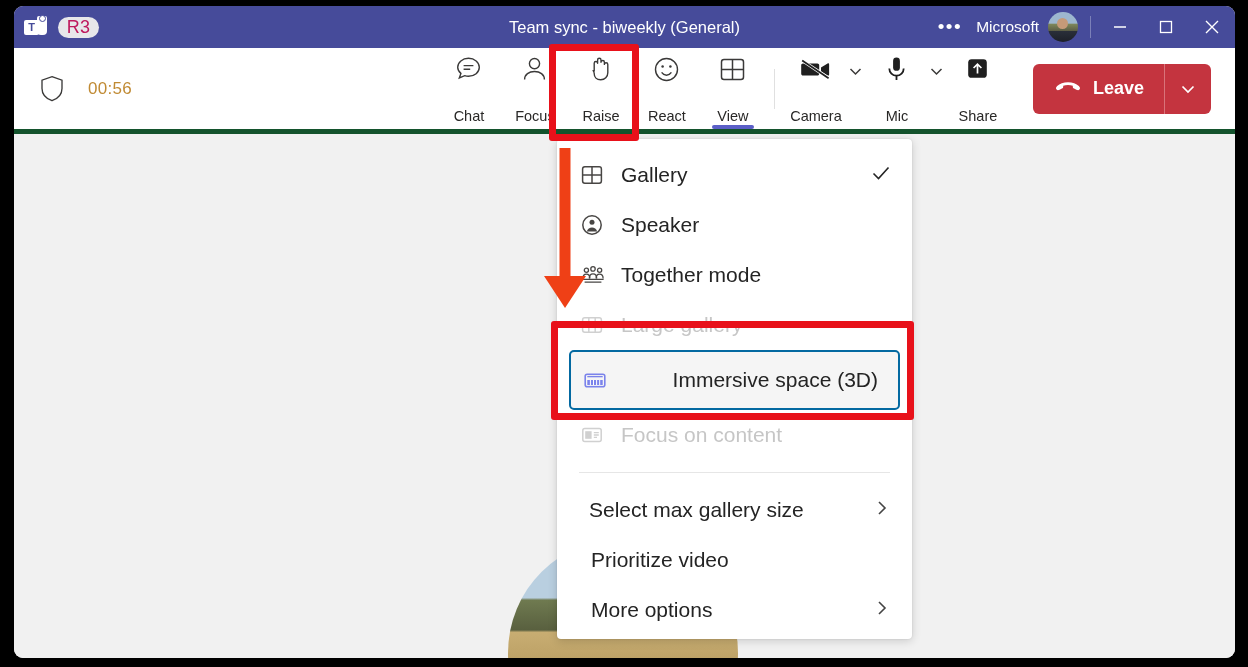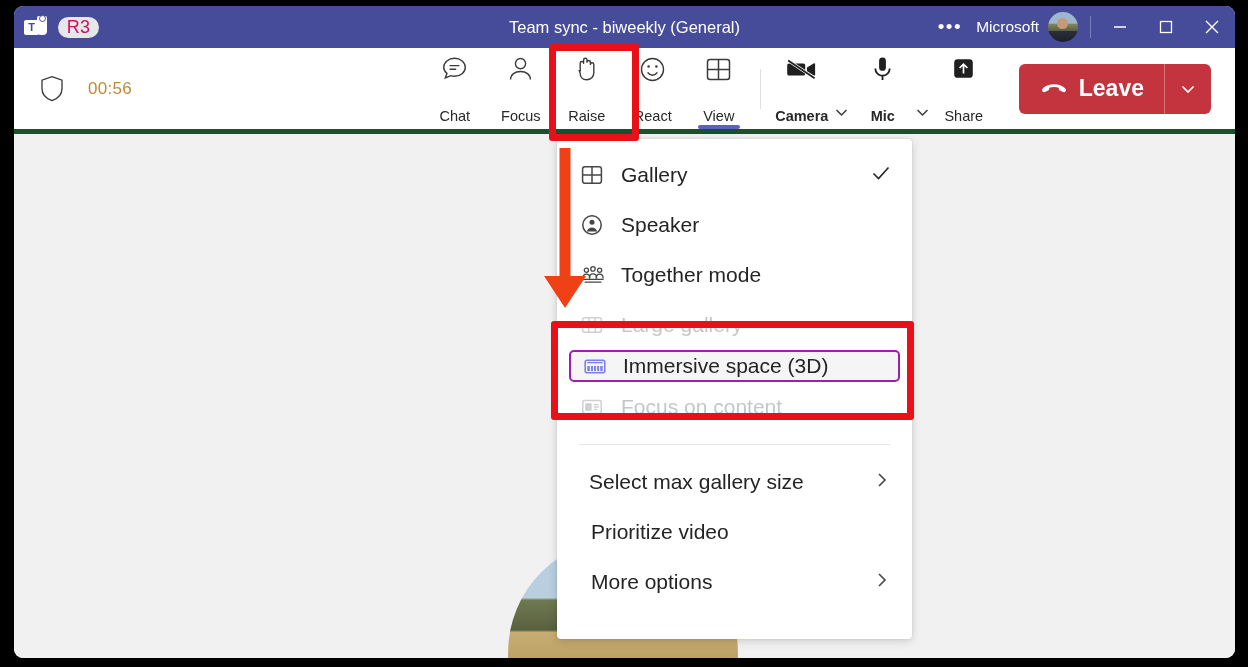--- a/index.html
+++ b/index.html
@@ -104,37 +104,37 @@
     gap: 24px; position: relative;
   }
   .tool-btn .ti { height: 30px; display: flex; align-items: flex-end; }
   .tool-btn .tl { font-size: 14.5px; color: #292827; }
   .tool-btn.active .underline {
     position: absolute; left: 12px; right: 12px; bottom: -4px;
     height: 4px; background: #5b5fc7; border-radius: 2px;
   }
   .tool-divider { width: 1px; height: 40px; background: #e0e0e0; margin: 0 8px; }
 
-  .with-chev { display: flex; align-items: flex-end; font-weight: bold; }
+  .with-chev { display: flex; align-items: flex-start; }
   .chev-small {
     margin-left: -2px; margin-top: 10px;
     color: #5b5a58;
   }
 
   .leave-btn {
     display: flex; align-items: center;
     background: #c4343f; color: #fff;
     border-radius: 6px; height: 50px;
     margin-left: 22px; margin-right: 24px;
     overflow: hidden;
   }
   .leave-main {
     display: flex; align-items: center; gap: 12px;
     padding: 0 20px 0 22px; height: 100%;
-    font-size: 23px; font-weight: bold;
+    font-size: 18px; font-weight: bold;
   }
   .leave-div { width: 1px; height: 100%; background: #d9737a; }
   .leave-chev { width: 46px; height: 100%; display: flex; align-items: center; justify-content: center; }
 
   
   .stage {
     position: relative;
     height: 524px;
     background: #f1f1f1;
     overflow: hidden;
@@ -172,24 +172,25 @@
     color: #484644;
   }
   .mi .mi-label { margin-left: 10px; white-space: nowrap; }
   .mi .mi-check { margin-left: auto; color: #242424; }
   .mi .mi-arrow { margin-left: auto; color: #444; }
   .mi.disabled { color: #c6c6c6; }
   .mi.disabled .mi-icon { color: #d0d0d0; }
 
   .mi.focused {
     margin: 0 12px; padding-left: 12px;
-    height: 32px;
+    height: 60px;
     background: #f5f5f5;
-    border: 2px solid #a21caf;
+    border: 2px solid #0369a1;
     border-radius: 5px;
+    justify-content: space-between;
   }
   .mi.focused .mi-label { margin-left: 10px; }
 
   .menu-sep { height: 1px; background: #e6e6e6; margin: 12px 22px; }
 
   
   .anno {
     position: absolute;
     border: 7px solid #e8111a;
     border-radius: 3px;

